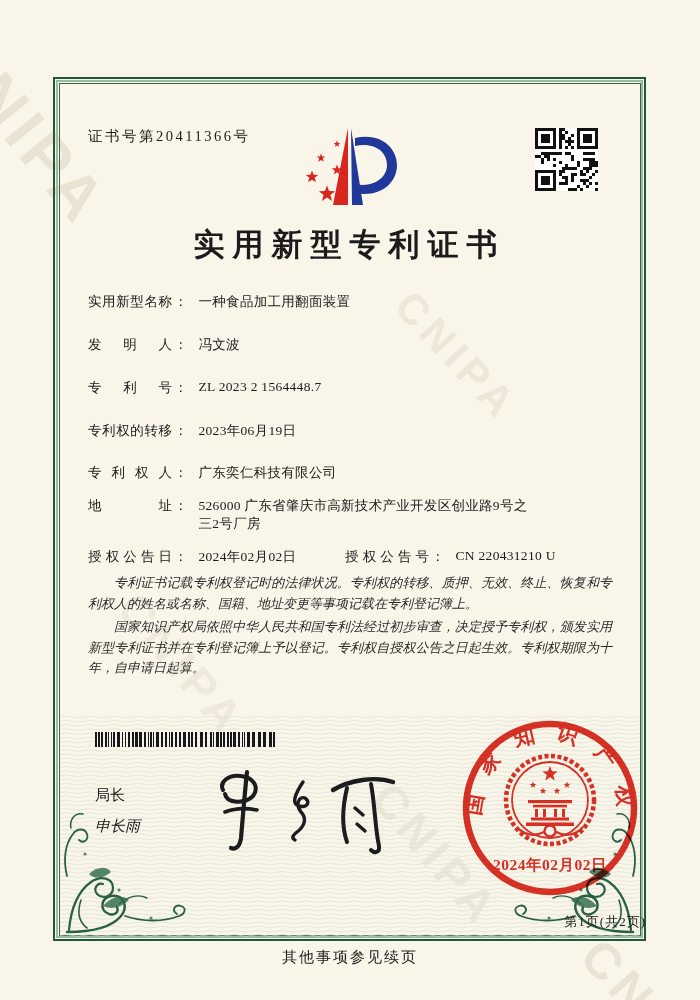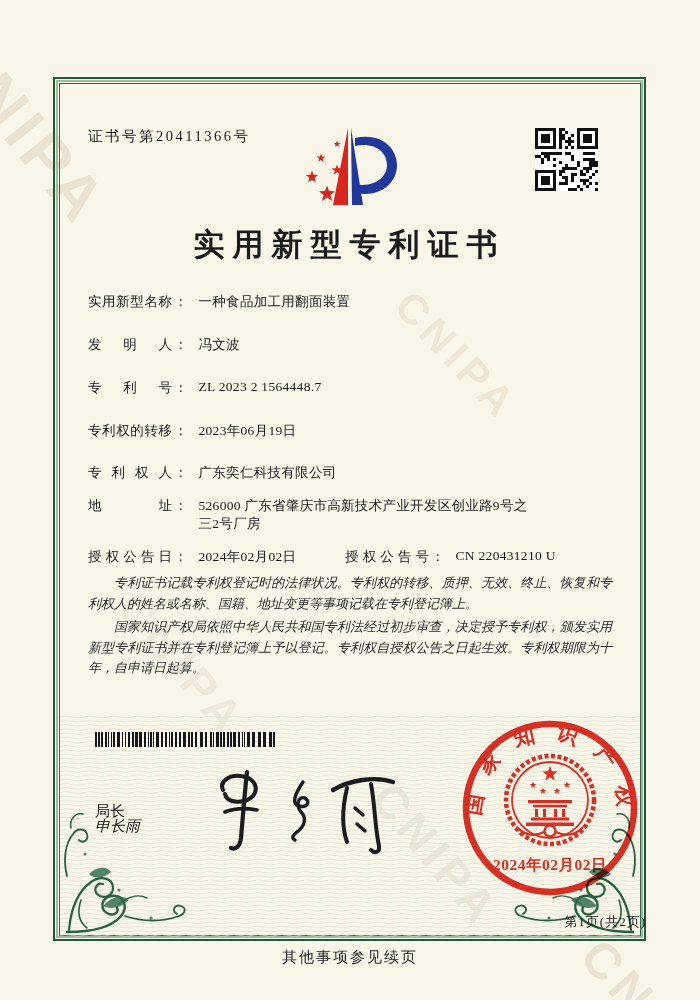--- a/index.html
+++ b/index.html
@@ -34,21 +34,21 @@
   .frow{position:absolute;left:0;white-space:nowrap;}
   .lbl{display:inline-block;width:84px;text-align:justify;text-align-last:justify;vertical-align:top;}
   .colon{display:inline-block;margin:0 3px 0 2px;vertical-align:top;}
   .val{display:inline-block;vertical-align:top;white-space:pre-line;max-width:380px;letter-spacing:0.3px;margin-left:8px;}
   .frow2{position:absolute;left:257px;top:0;white-space:nowrap;}
   .body-text{position:absolute;left:88px;top:573px;width:524px;z-index:4;font-style:italic;
              font-size:13px;line-height:20.5px;text-align:justify;color:#2a2a2a;}
   .body-text p{margin:0 0 3px 0;text-indent:2em;}
   .barcode{position:absolute;left:95px;top:732px;z-index:4;}
   .sig-title{position:absolute;left:95px;top:786px;font-family:"Liberation Sans","DejaVu Sans",sans-serif;
-             font-size:15px;z-index:4;color:#141414;margin-top:16px;}
+             font-size:15px;z-index:4;color:#141414;}
   .sig-name{position:absolute;left:95px;top:817px;font-family:"Liberation Sans","DejaVu Sans",sans-serif;
             font-size:15px;z-index:4;color:#141414;font-style:italic;}
   .sig-script{position:absolute;left:195px;top:760px;z-index:4;}
   .seal{position:absolute;left:458px;top:716px;z-index:5;opacity:0.93;mix-blend-mode:multiply;}
   .seal text{font-family:"Liberation Serif","DejaVu Serif",serif;}
   .pagenote{position:absolute;left:53px;top:913px;width:593px;text-align:right;font-size:13px;
             letter-spacing:1px;z-index:4;}
   .contnote{position:absolute;left:0;top:948px;width:700px;text-align:center;font-size:15px;
             letter-spacing:2px;z-index:4;color:#222;}
 </style>

